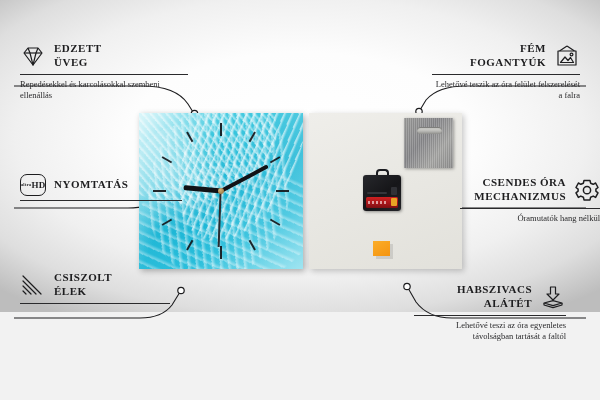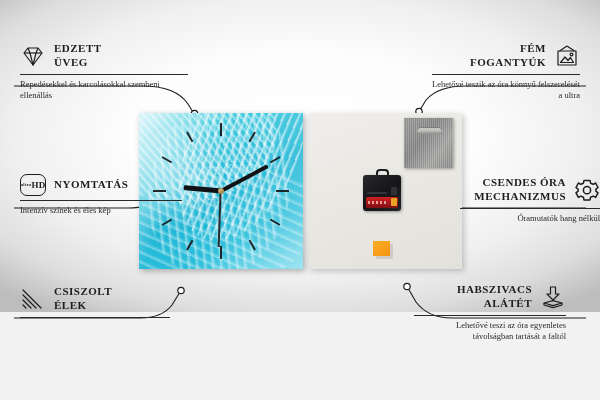--- a/index.html
+++ b/index.html
@@ -165,21 +165,21 @@
   .feature.left .desc { text-align:left; }
   .feature.right .head { justify-content:flex-end; }
   .feature.right .title { text-align:right; }
   .feature.right .desc { text-align:right; }
 
   .ficon { width:26px; height:24px; flex:0 0 26px; display:block; }
 
   
   #feat-glass     { left:20px;  top:42px;  width:168px; }
   #feat-print     { left:20px;  top:174px; width:162px; }
-  #feat-edges     { left:20px;  top:285px; width:150px; }
+  #feat-edges     { left:20px;  top:271px; width:150px; }
   #feat-handles   { left:432px; top:42px;  width:148px; }
   #feat-mechanism { left:460px; top:176px; width:140px; }
   #feat-foam      { left:414px; top:283px; width:152px; }
 
   .hd-badge {
     width:26px; height:22px; border:1.4px solid #1d1d1f; border-radius:7px;
     display:flex; align-items:center; justify-content:center;
     line-height:1;
   }
   .hd-badge .hd-sm { font-size:4.5px; font-weight:700; letter-spacing:.3px; color:#1d1d1f; }
@@ -305,21 +305,20 @@
     <div class="head">
       <div class="hd-badge">
         <span class="hd-sm">ultra</span>
         <span class="hd-lg">HD</span>
       </div>
       <div class="title">
         <div>NYOMTATÁS</div>
       </div>
     </div>
     <div class="rule"></div>
-    <div class="desc">Intenzív színek és éles kép</div>
   </div>
 
   <div class="feature left" id="feat-edges">
     <div class="head">
       <svg class="ficon" viewBox="0 0 26 24">
         <g stroke="#1d1d1f" stroke-width="1.2" stroke-linecap="round">
           <line x1="3" y1="3" x2="21" y2="21"></line>
           <line x1="3" y1="8" x2="16" y2="21"></line>
           <line x1="3" y1="13" x2="11" y2="21"></line>
           <line x1="3" y1="18" x2="6" y2="21"></line>
@@ -342,21 +341,21 @@
       <svg class="ficon" viewBox="0 0 26 24">
         <g fill="none" stroke="#1d1d1f" stroke-width="1.2" stroke-linejoin="round">
           <rect x="4" y="7" width="18" height="14"></rect>
           <path d="M13,2 L5.5,7 M13,2 L20.5,7"></path>
           <path d="M6.5,18.5 L11,13 L14,16.5 L16.5,13.5 L19.5,18.5 Z"></path>
           <circle cx="17.5" cy="10.5" r="1.4"></circle>
         </g>
       </svg>
     </div>
     <div class="rule"></div>
-    <div class="desc">Lehetővé teszik az óra könnyű felszerelését a ultra</div>
+    <div class="desc">Lehetővé teszik az óra felület felszerelését a falra</div>
   </div>
 
   <div class="feature right" id="feat-mechanism">
     <div class="head">
       <div class="title">
         <div>CSENDES ÓRA</div>
         <div>MECHANIZMUS</div>
       </div>
       <svg class="ficon" viewBox="0 0 26 24">
         <g fill="none" stroke="#1d1d1f" stroke-width="1.5" stroke-linejoin="round">

